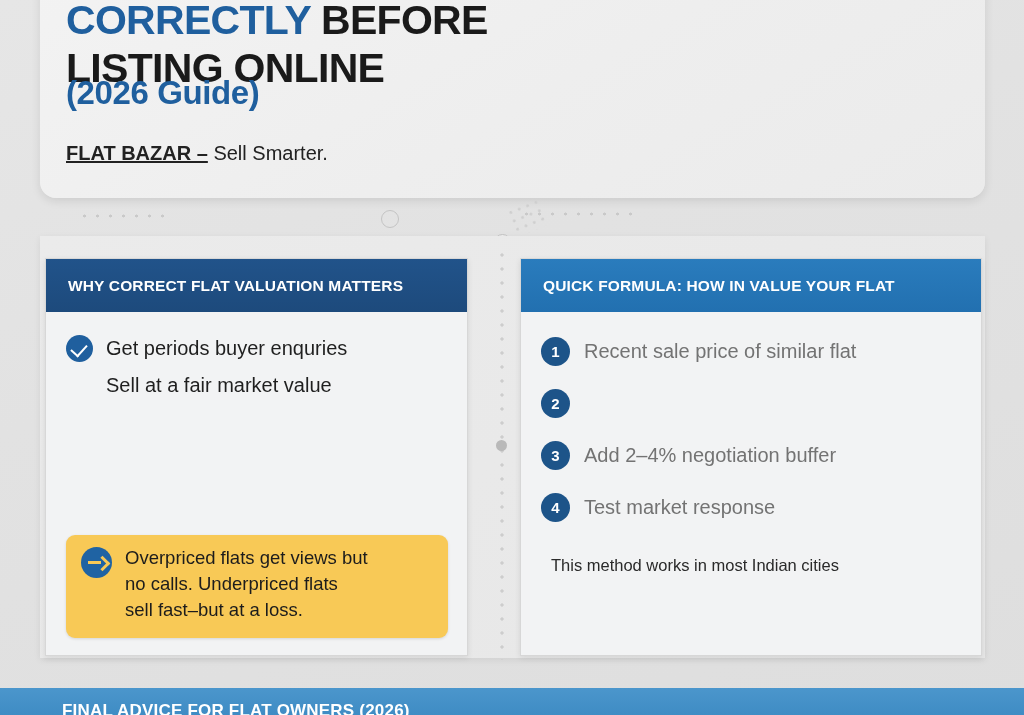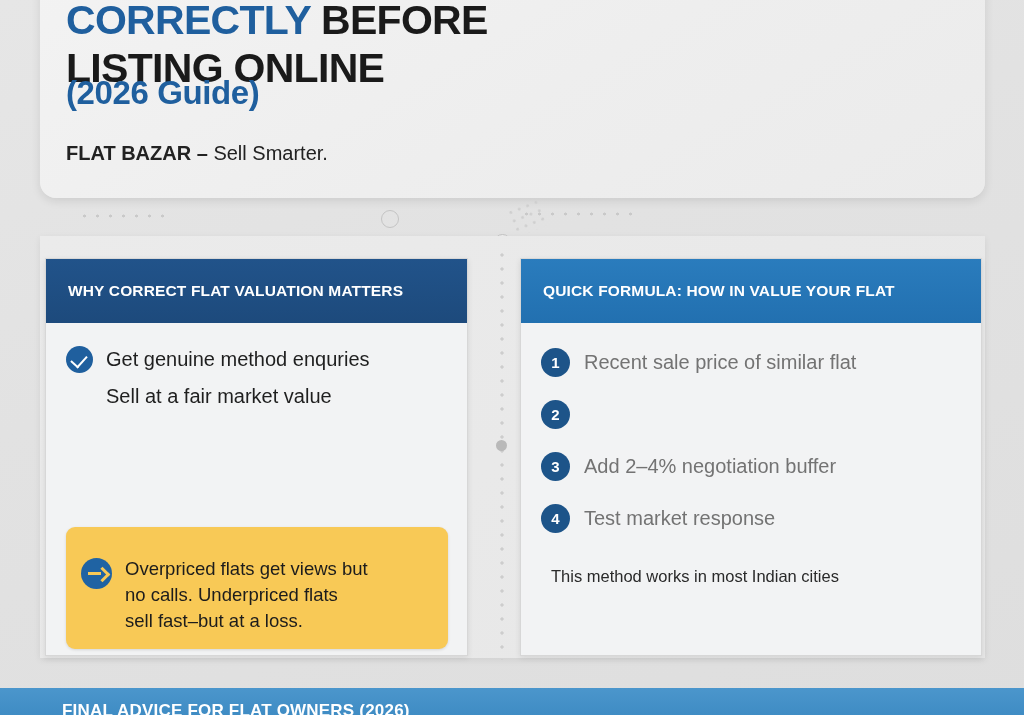--- a/index.html
+++ b/index.html
@@ -73,21 +73,21 @@
   }
 
   .hero-brand {
     position: absolute;
     left: 26px;
     top: 202px;
     font-size: 20px;
     color: #222222;
     white-space: nowrap;
   }
-  .hero-brand .bold { font-weight: bold; }
+  .hero-brand .bold { font-weight: bold; text-decoration: underline; }
 
   
   .connector-layer {
     position: absolute;
     left: 0; top: 196px;
     width: 1024px; height: 70px;
     pointer-events: none;
   }
 
   .dot-row {
@@ -162,21 +162,21 @@
     position: absolute;
     top: 258px;
     background: #f2f3f4;
     border: 1px solid #d7d7d7;
     box-shadow: 0 2px 6px rgba(0,0,0,0.09);
   }
   .card-left  { left: 45px;  width: 423px; height: 398px; }
   .card-right { left: 520px; width: 462px; height: 398px; }
 
   .card-header {
-    height: 64px;
+    height: 53px;
     display: flex;
     align-items: center;
     padding: 0 0 0 22px;
     color: #ffffff;
     font-size: 15.5px;
     font-weight: bold;
     letter-spacing: 0.15px;
     white-space: nowrap;
   }
   .hdr-navy { background: linear-gradient(180deg, #21538a 0%, #1d4a7c 100%); }
@@ -222,21 +222,21 @@
   }
 
   
   .callout {
     position: absolute;
     left: 20px;
     bottom: 23px;
     width: 382px;
     background: #f8c956;
     border-radius: 9px;
-    padding: 29px 14px 15px 15px;
+    padding: 10px 14px 15px 15px;
     display: flex;
     align-items: flex-start;
     box-shadow: 0 1px 3px rgba(0,0,0,0.12);
   }
   .arrow-icon {
     width: 31px; height: 31px;
     flex: 0 0 31px;
     border-radius: 50%;
     background: #1f63a3;
     position: relative;
@@ -351,21 +351,21 @@
 <div class="vert-dots"></div>
 <div class="vert-node"></div>
 <div class="dot-row-bottom"></div>
 
 <div class="card card-left">
   <div class="card-header hdr-navy">WHY CORRECT FLAT VALUATION MATTERS</div>
   <div class="card-body">
     <ul class="check-list">
       <li class="check-item">
         <span class="check-icon"></span>
-        <span class="check-text">Get genuine method enquries</span>
+        <span class="check-text">Get periods buyer enquries</span>
       </li>
       <li class="check-item">
         <span class="check-icon blank"></span>
         <span class="check-text">Sell at a fair market value</span>
       </li>
     </ul>
 
     <div class="callout">
       <span class="arrow-icon"></span>
       <span class="callout-text">

